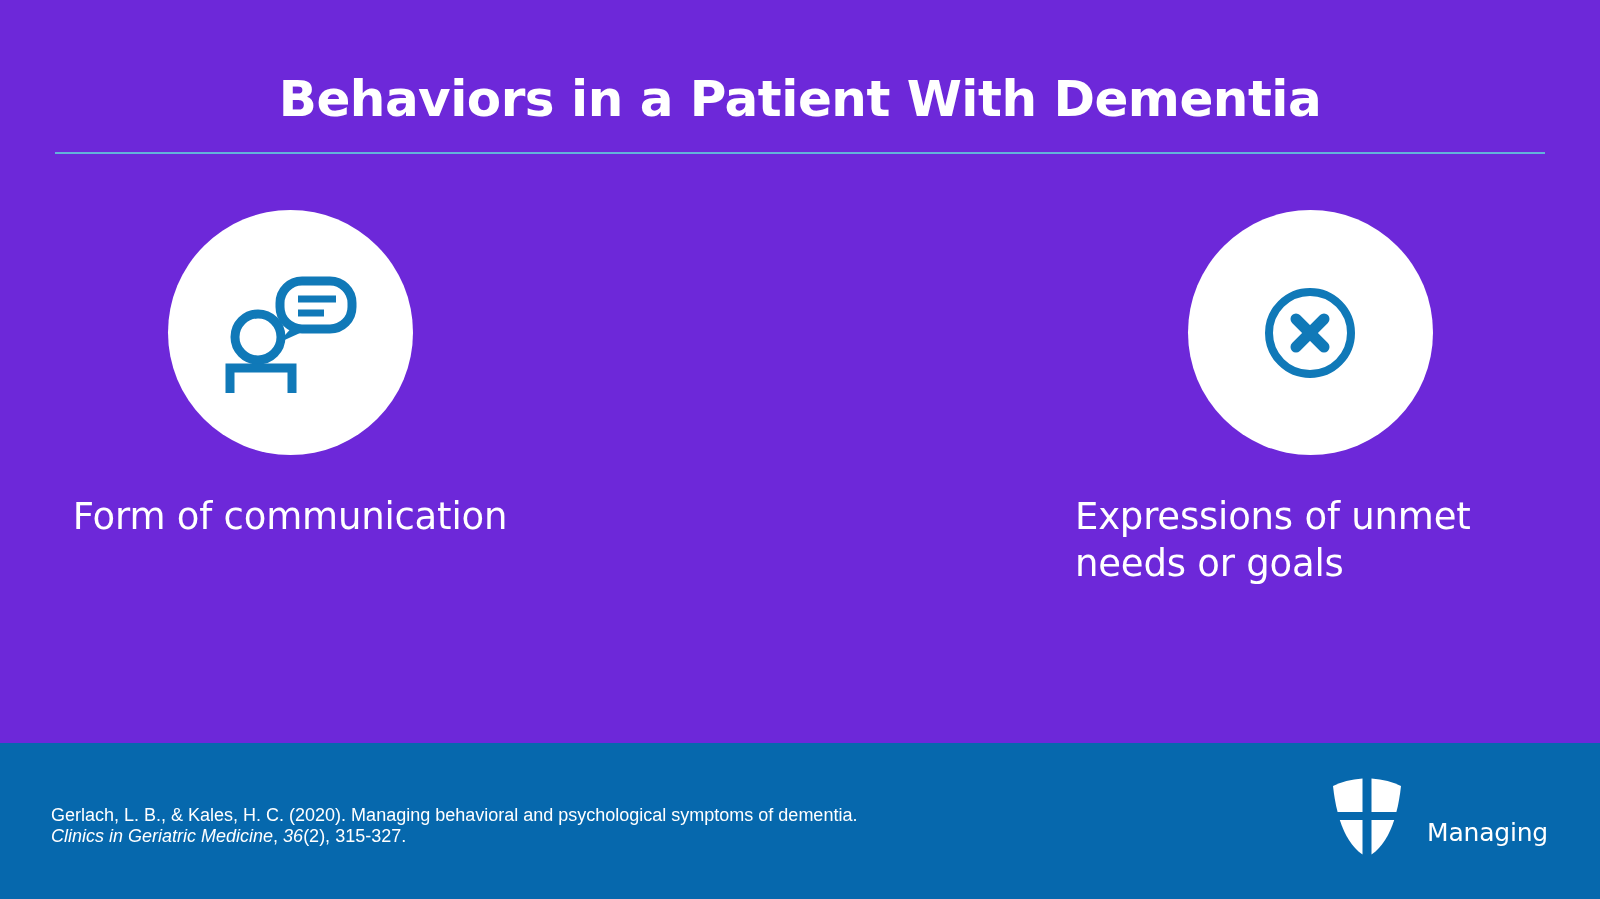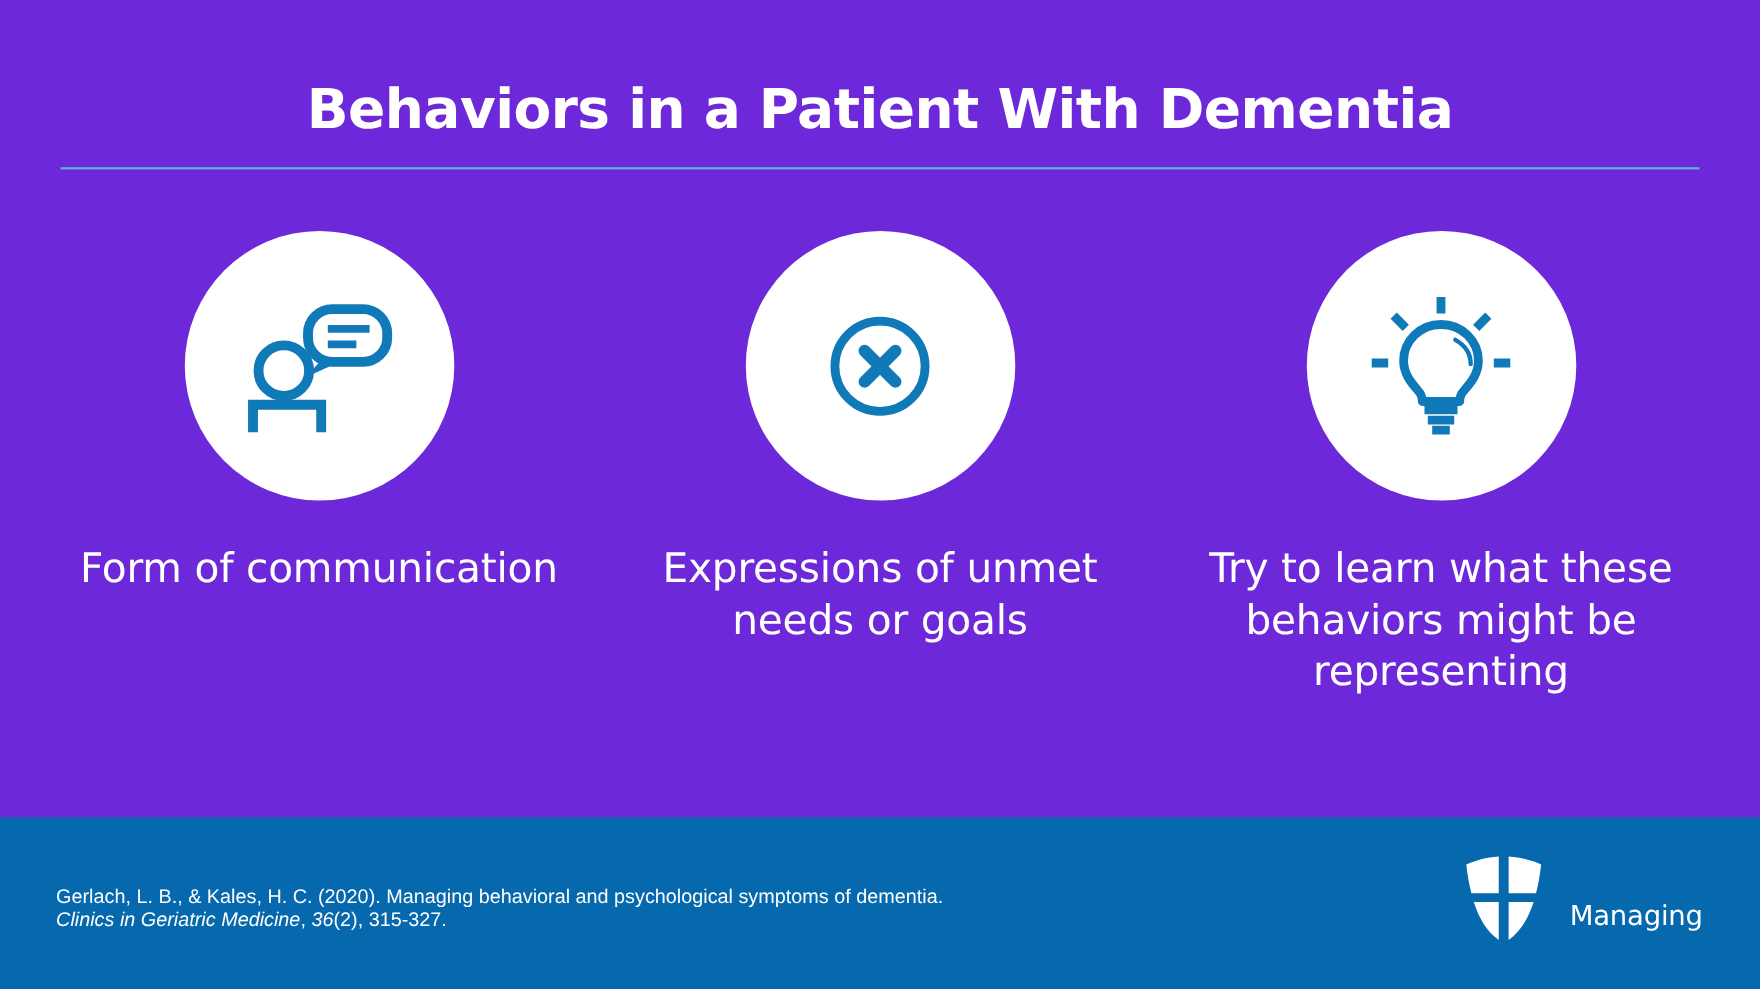--- a/index.html
+++ b/index.html
@@ -73,21 +73,21 @@
     justify-content: center;
     flex: none;
   }
   .circle svg { display: block; }
   .caption {
     margin-top: 38px;
     color: #ffffff;
     font-family: "DejaVu Sans", sans-serif;
     font-size: 37px;
     line-height: 47px;
-    text-align: center;
+    text-align: left;
     font-weight: normal;
     letter-spacing: -0.2px;
   }
 
   
   .footer {
     position: absolute;
     left: 0;
     top: 743px;
     width: 1600px;
@@ -166,43 +166,20 @@
           <svg width="110" height="110" viewBox="0 0 110 110" fill="none" stroke="#1079b8" stroke-width="8">
             <circle cx="55" cy="55" r="41" fill="none"></circle>
             <line x1="41" y1="41" x2="69" y2="69" stroke-width="11" stroke-linecap="round"></line>
             <line x1="69" y1="41" x2="41" y2="69" stroke-width="11" stroke-linecap="round"></line>
           </svg>
         </span>
       </div>
       <div class="caption">Expressions of unmet needs or goals</div>
     </div>
 
-    <div class="column">
-      <div class="circle">
-        <span>
-          <svg width="130" height="130" viewBox="0 0 130 130" fill="none" stroke="#1079b8" stroke-width="8">
-
-            <path d="M65 27 C46 27 31 42 31 60 C31 72 38 80 44 87 C47 90 48 93 48 97 L82 97 C82 93 83 90 86 87 C92 80 99 72 99 60 C99 42 84 27 65 27 Z" fill="none" stroke-linejoin="round"></path>
-
-            <path d="M78 41 C87 46 92 54 92 63" stroke-width="4" fill="none" stroke-linecap="round"></path>
-
-            <line x1="50" y1="104" x2="80" y2="104" stroke-width="9"></line>
-            <line x1="53" y1="114" x2="77" y2="114" stroke-width="8"></line>
-            <line x1="57" y1="123" x2="73" y2="123" stroke-width="8"></line>
-
-            <line x1="65" y1="2" x2="65" y2="17" stroke-width="8" stroke-linecap="butt"></line>
-            <line x1="22" y1="19" x2="33" y2="30" stroke-width="8" stroke-linecap="butt"></line>
-            <line x1="108" y1="19" x2="97" y2="30" stroke-width="8" stroke-linecap="butt"></line>
-            <line x1="2" y1="62" x2="17" y2="62" stroke-width="8" stroke-linecap="butt"></line>
-            <line x1="113" y1="62" x2="128" y2="62" stroke-width="8" stroke-linecap="butt"></line>
-          </svg>
-        </span>
-      </div>
-      <div class="caption">Try to learn what these behaviors might be representing</div>
-    </div>
 
   </div>
 
   <div class="footer">
 
     <div class="citation">
       <div>Gerlach, L. B., &amp; Kales, H. C. (2020). Managing behavioral and psychological symptoms of dementia.</div>
       <div><span class="ital">Clinics in Geriatric Medicine</span><span>, </span><span class="ital">36</span><span>(2), 315-327.</span></div>
     </div>
 

